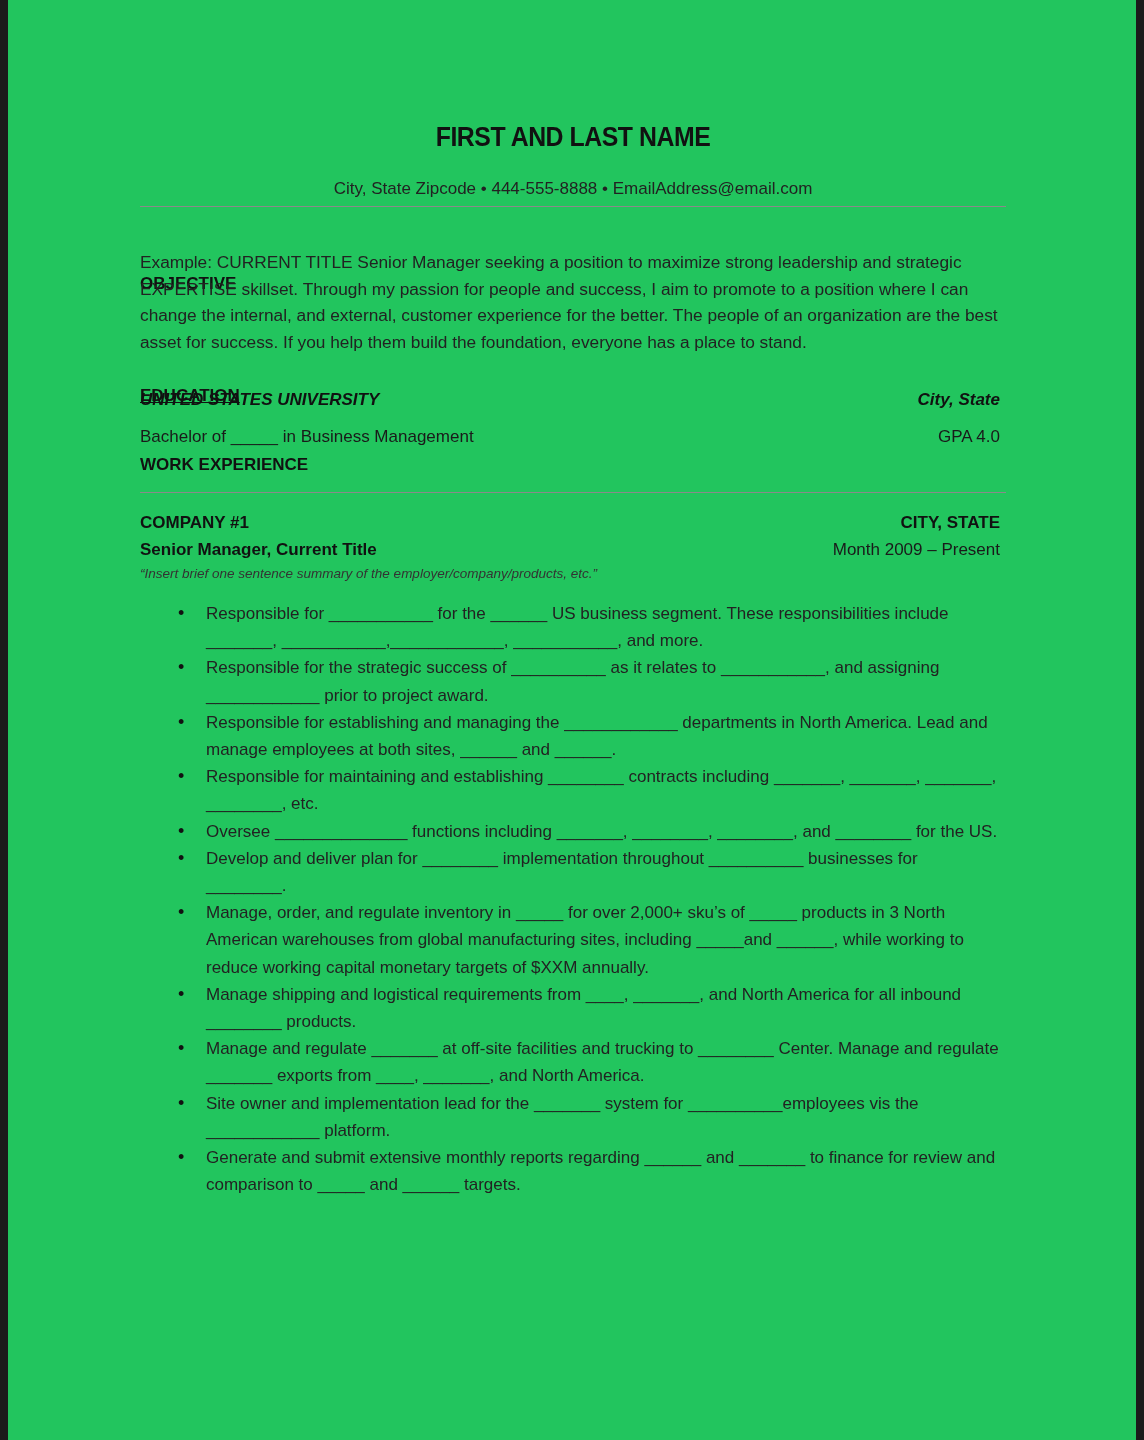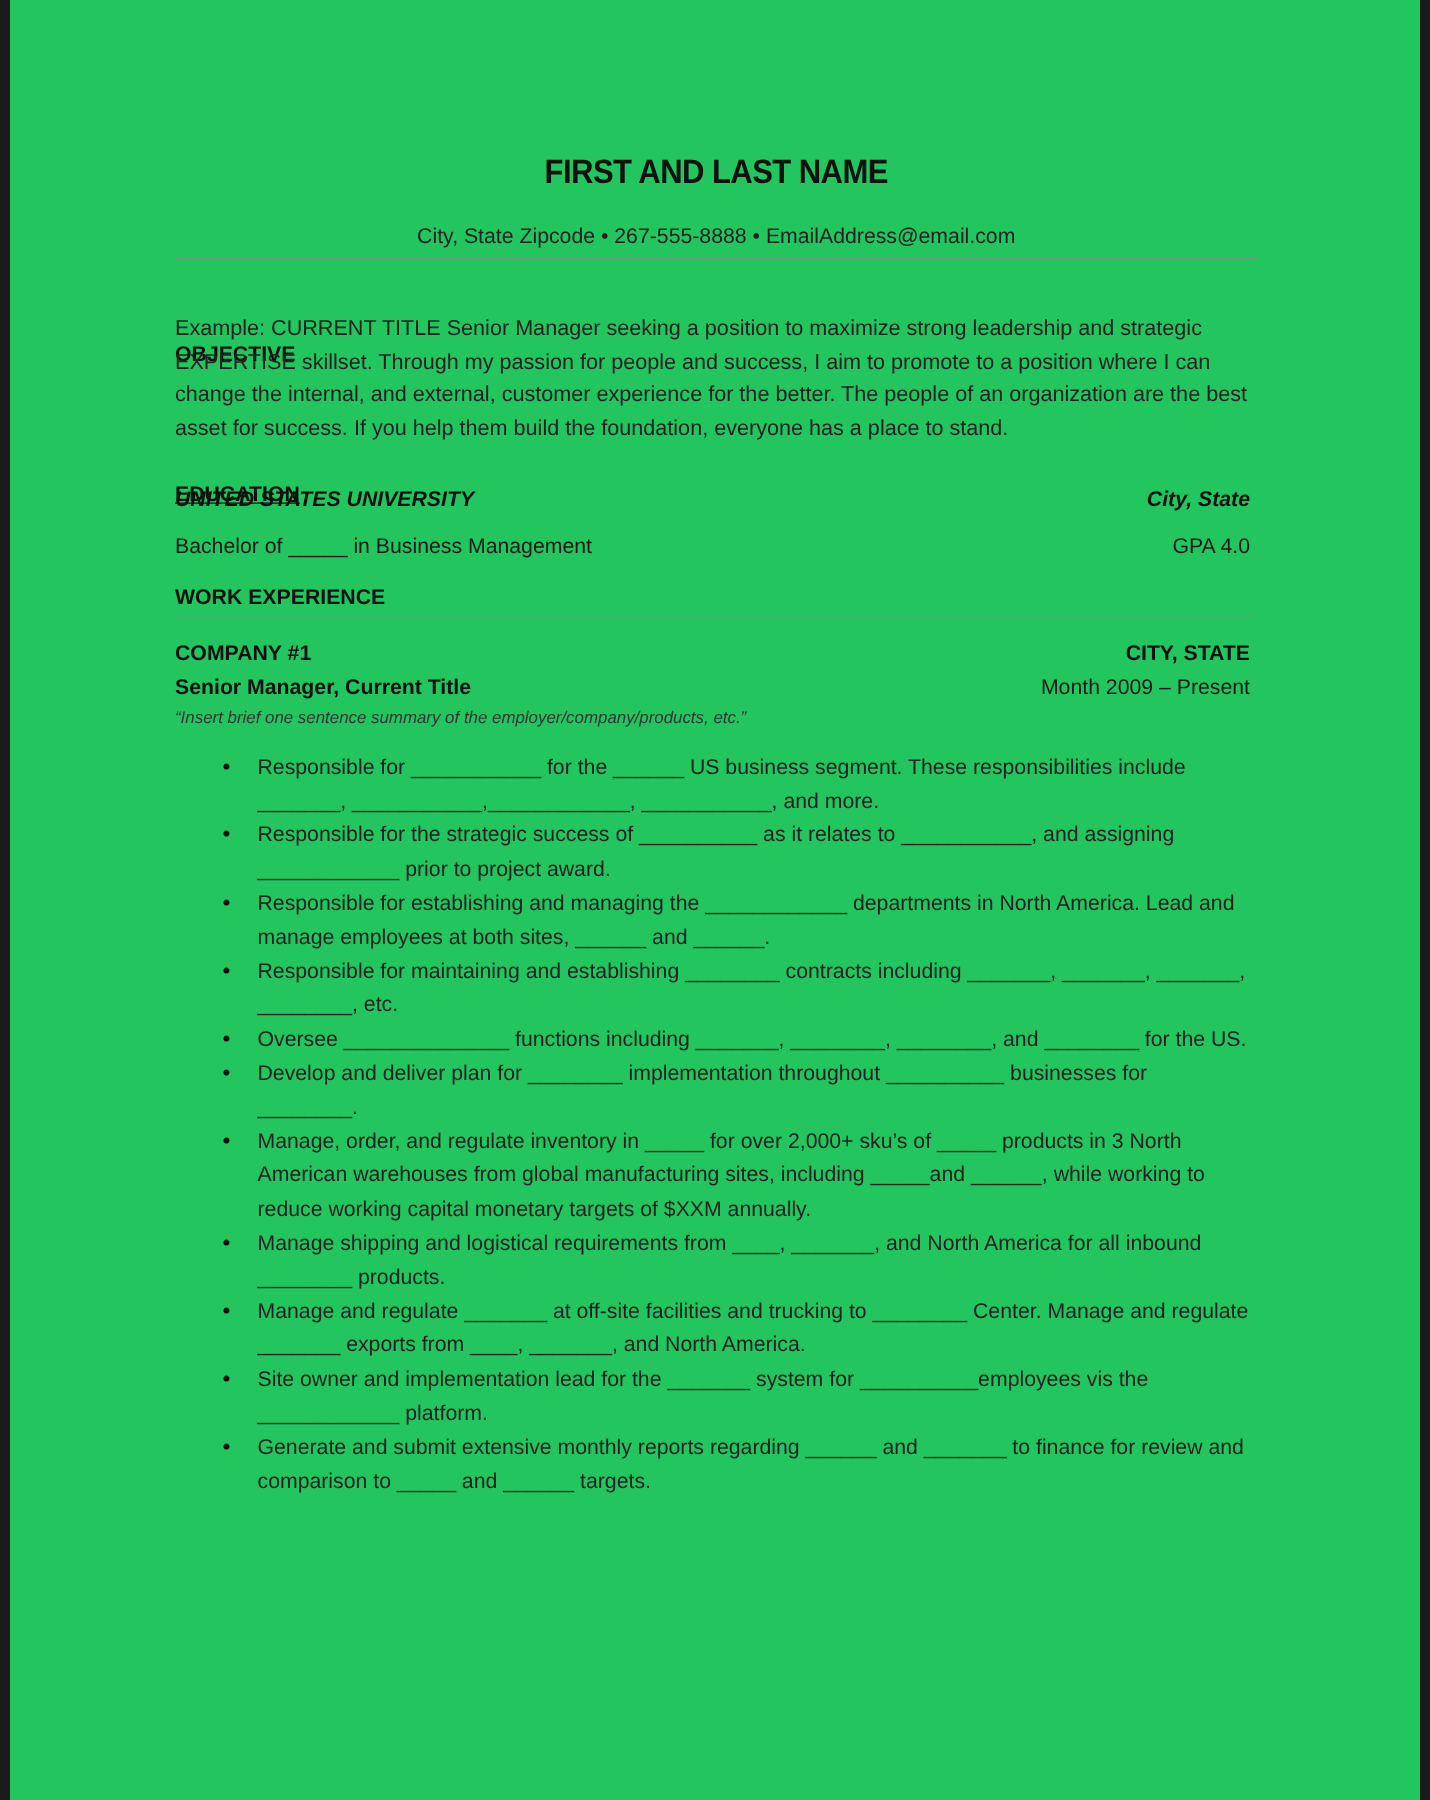--- a/index.html
+++ b/index.html
@@ -37,37 +37,37 @@
     content: "\2022"; position: absolute; left: 0; top: 0; font-size: 18px; color: #111;
   }
 </style>
 </head>
 <body>
 
 <div class="page">
   <div class="content">
 
     <div class="name">FIRST AND LAST NAME</div>
-    <div class="contact">City, State Zipcode • 267-555-8888 • EmailAddress@email.com</div>
+    <div class="contact">City, State Zipcode • 444-555-8888 • EmailAddress@email.com</div>
     <div class="rule" style="top:206px;"></div>
 
     <div class="h" style="top:226px;margin-top:48px;">OBJECTIVE</div>
     <div class="para" style="top:249px;">Example: CURRENT TITLE Senior Manager seeking a position to maximize strong leadership and strategic EXPERTISE skillset. Through my passion for people and success, I aim to promote to a position where I can change the internal, and external, customer experience for the better. The people of an organization are the best asset for success. If you help them build the foundation, everyone has a place to stand.</div>
 
     <div class="h" style="top:386px;text-decoration:underline;">EDUCATION</div>
     <div class="row" style="top:390px;font-style:italic;">
       <span class="bold">UNITED STATES UNIVERSITY</span>
       <span class="bold">City, State</span>
     </div>
     <div class="row" style="top:427px;">
       <span>Bachelor of _____ in Business Management</span>
       <span>GPA 4.0</span>
     </div>
 
-    <div class="h" style="top:468px;">WORK EXPERIENCE</div>
+    <div class="h" style="top:455px;">WORK EXPERIENCE</div>
     <div class="rule" style="top:492px;"></div>
 
     <div class="row" style="top:513px;">
       <span class="bold">COMPANY #1</span>
       <span class="bold">CITY, STATE</span>
     </div>
     <div class="row" style="top:540px;">
       <span class="bold">Senior Manager, Current Title</span>
       <span>Month 2009 – Present</span>
     </div>

